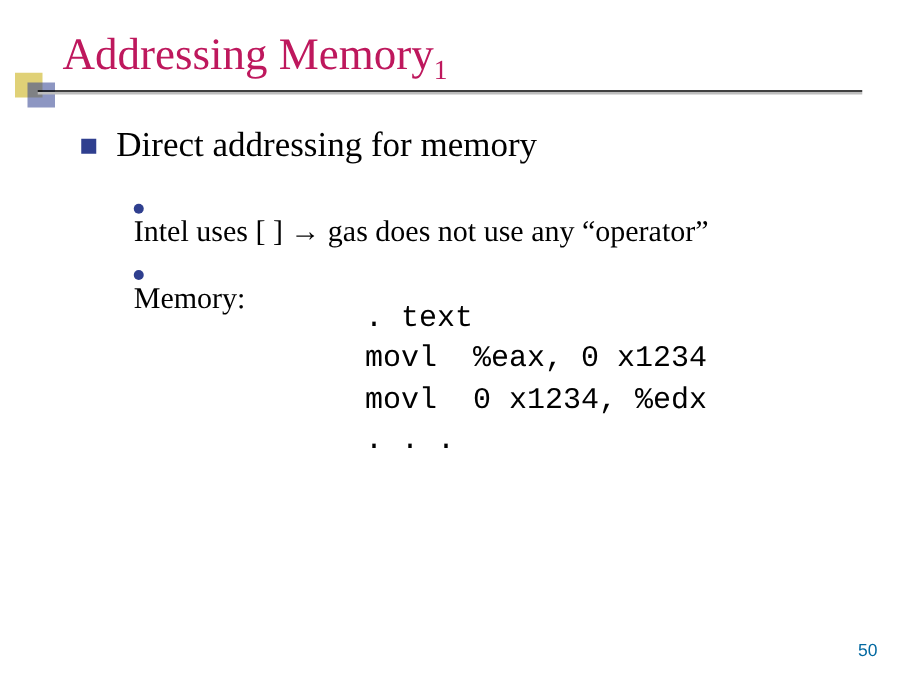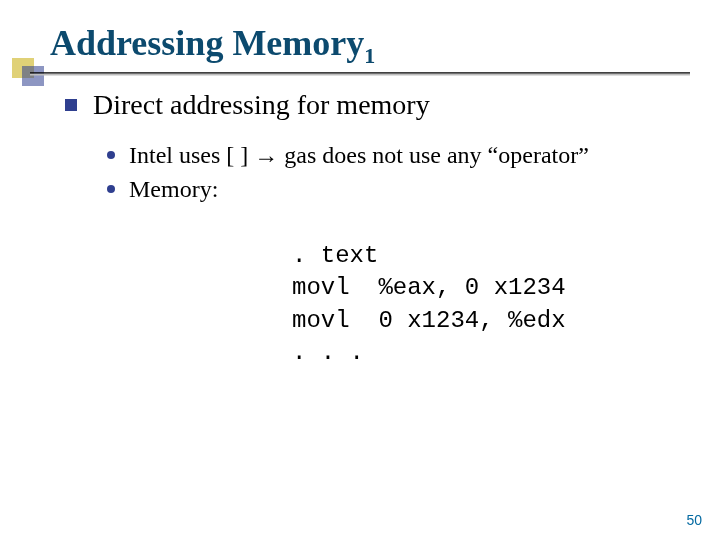--- a/index.html
+++ b/index.html
@@ -27,40 +27,40 @@
     height: 30px;
     pointer-events: none;
   }
   .title-area {
     position: absolute;
     left: 50px;
     top: 22px;
   }
   .slide-title {
     font-size: 36px;
-    font-weight: bold;
-    color: #0c4a6e;
+    font-weight: normal;
+    color: #be185d;
     white-space: nowrap;
   }
   .slide-title sub {
     font-size: 22px;
     vertical-align: sub;
   }
   .title-shadow-line {
     position: absolute;
     left: 30px;
     top: 72px;
     width: 660px;
     height: 4px;
     pointer-events: none;
   }
   .content {
     position: absolute;
     left: 65px;
-    top: 88px;
+    top: 100px;
     width: 620px;
   }
   .level1 {
     display: flex;
     align-items: flex-start;
     margin-bottom: 12px;
   }
   .bullet-square {
     width: 12px;
     height: 12px;
@@ -74,20 +74,21 @@
     line-height: 1.2;
   }
   .level2-block {
     margin-left: 42px;
     margin-top: 18px;
   }
   .level2 {
     display: flex;
     align-items: flex-start;
     margin-bottom: 4px;
+    flex-direction: column;
   }
   .bullet-dot {
     width: 8px;
     height: 8px;
     background: #2f3f8f;
     border-radius: 50%;
     flex: 0 0 auto;
     margin-top: 11px;
     margin-right: 14px;
   }

